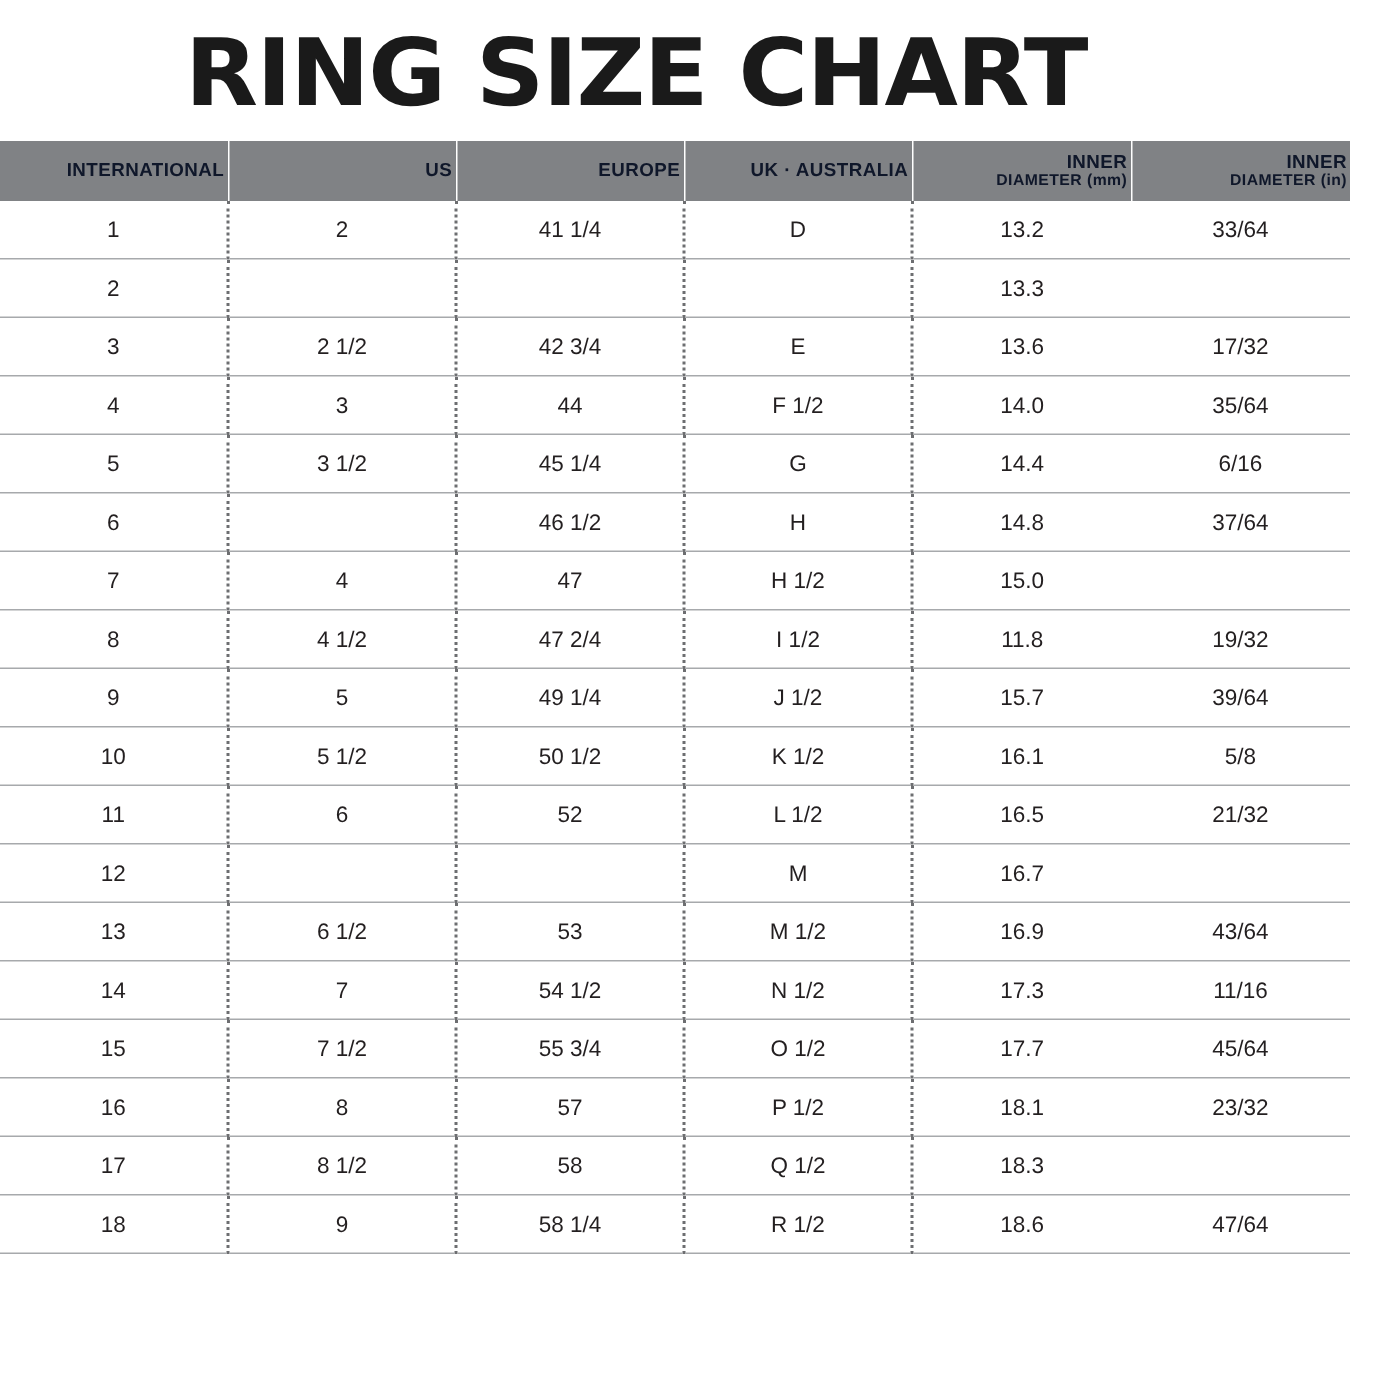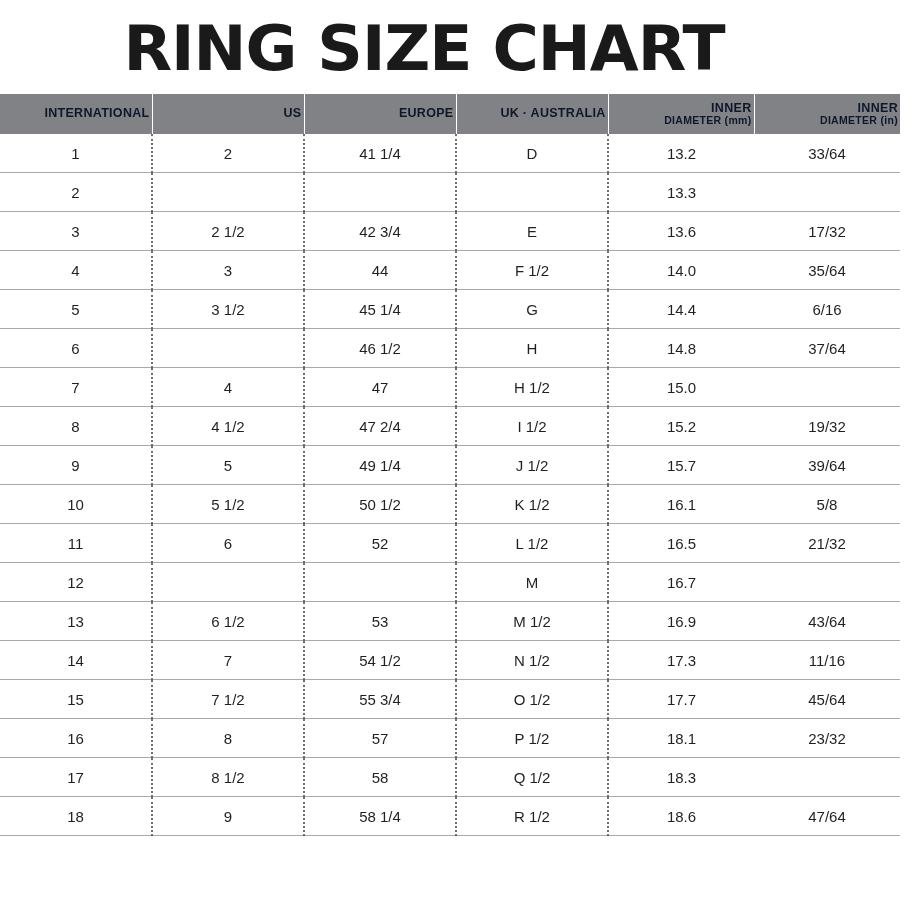--- a/index.html
+++ b/index.html
@@ -163,21 +163,21 @@
           <td class="dotsep">47</td>
           <td class="dotsep">H 1/2</td>
           <td>15.0</td>
           <td></td>
         </tr>
         <tr>
           <td class="dotsep">8</td>
           <td class="dotsep">4 1/2</td>
           <td class="dotsep">47 2/4</td>
           <td class="dotsep">I 1/2</td>
-          <td>15.2</td>
+          <td>11.8</td>
           <td>19/32</td>
         </tr>
         <tr>
           <td class="dotsep">9</td>
           <td class="dotsep">5</td>
           <td class="dotsep">49 1/4</td>
           <td class="dotsep">J 1/2</td>
           <td>15.7</td>
           <td>39/64</td>
         </tr>

